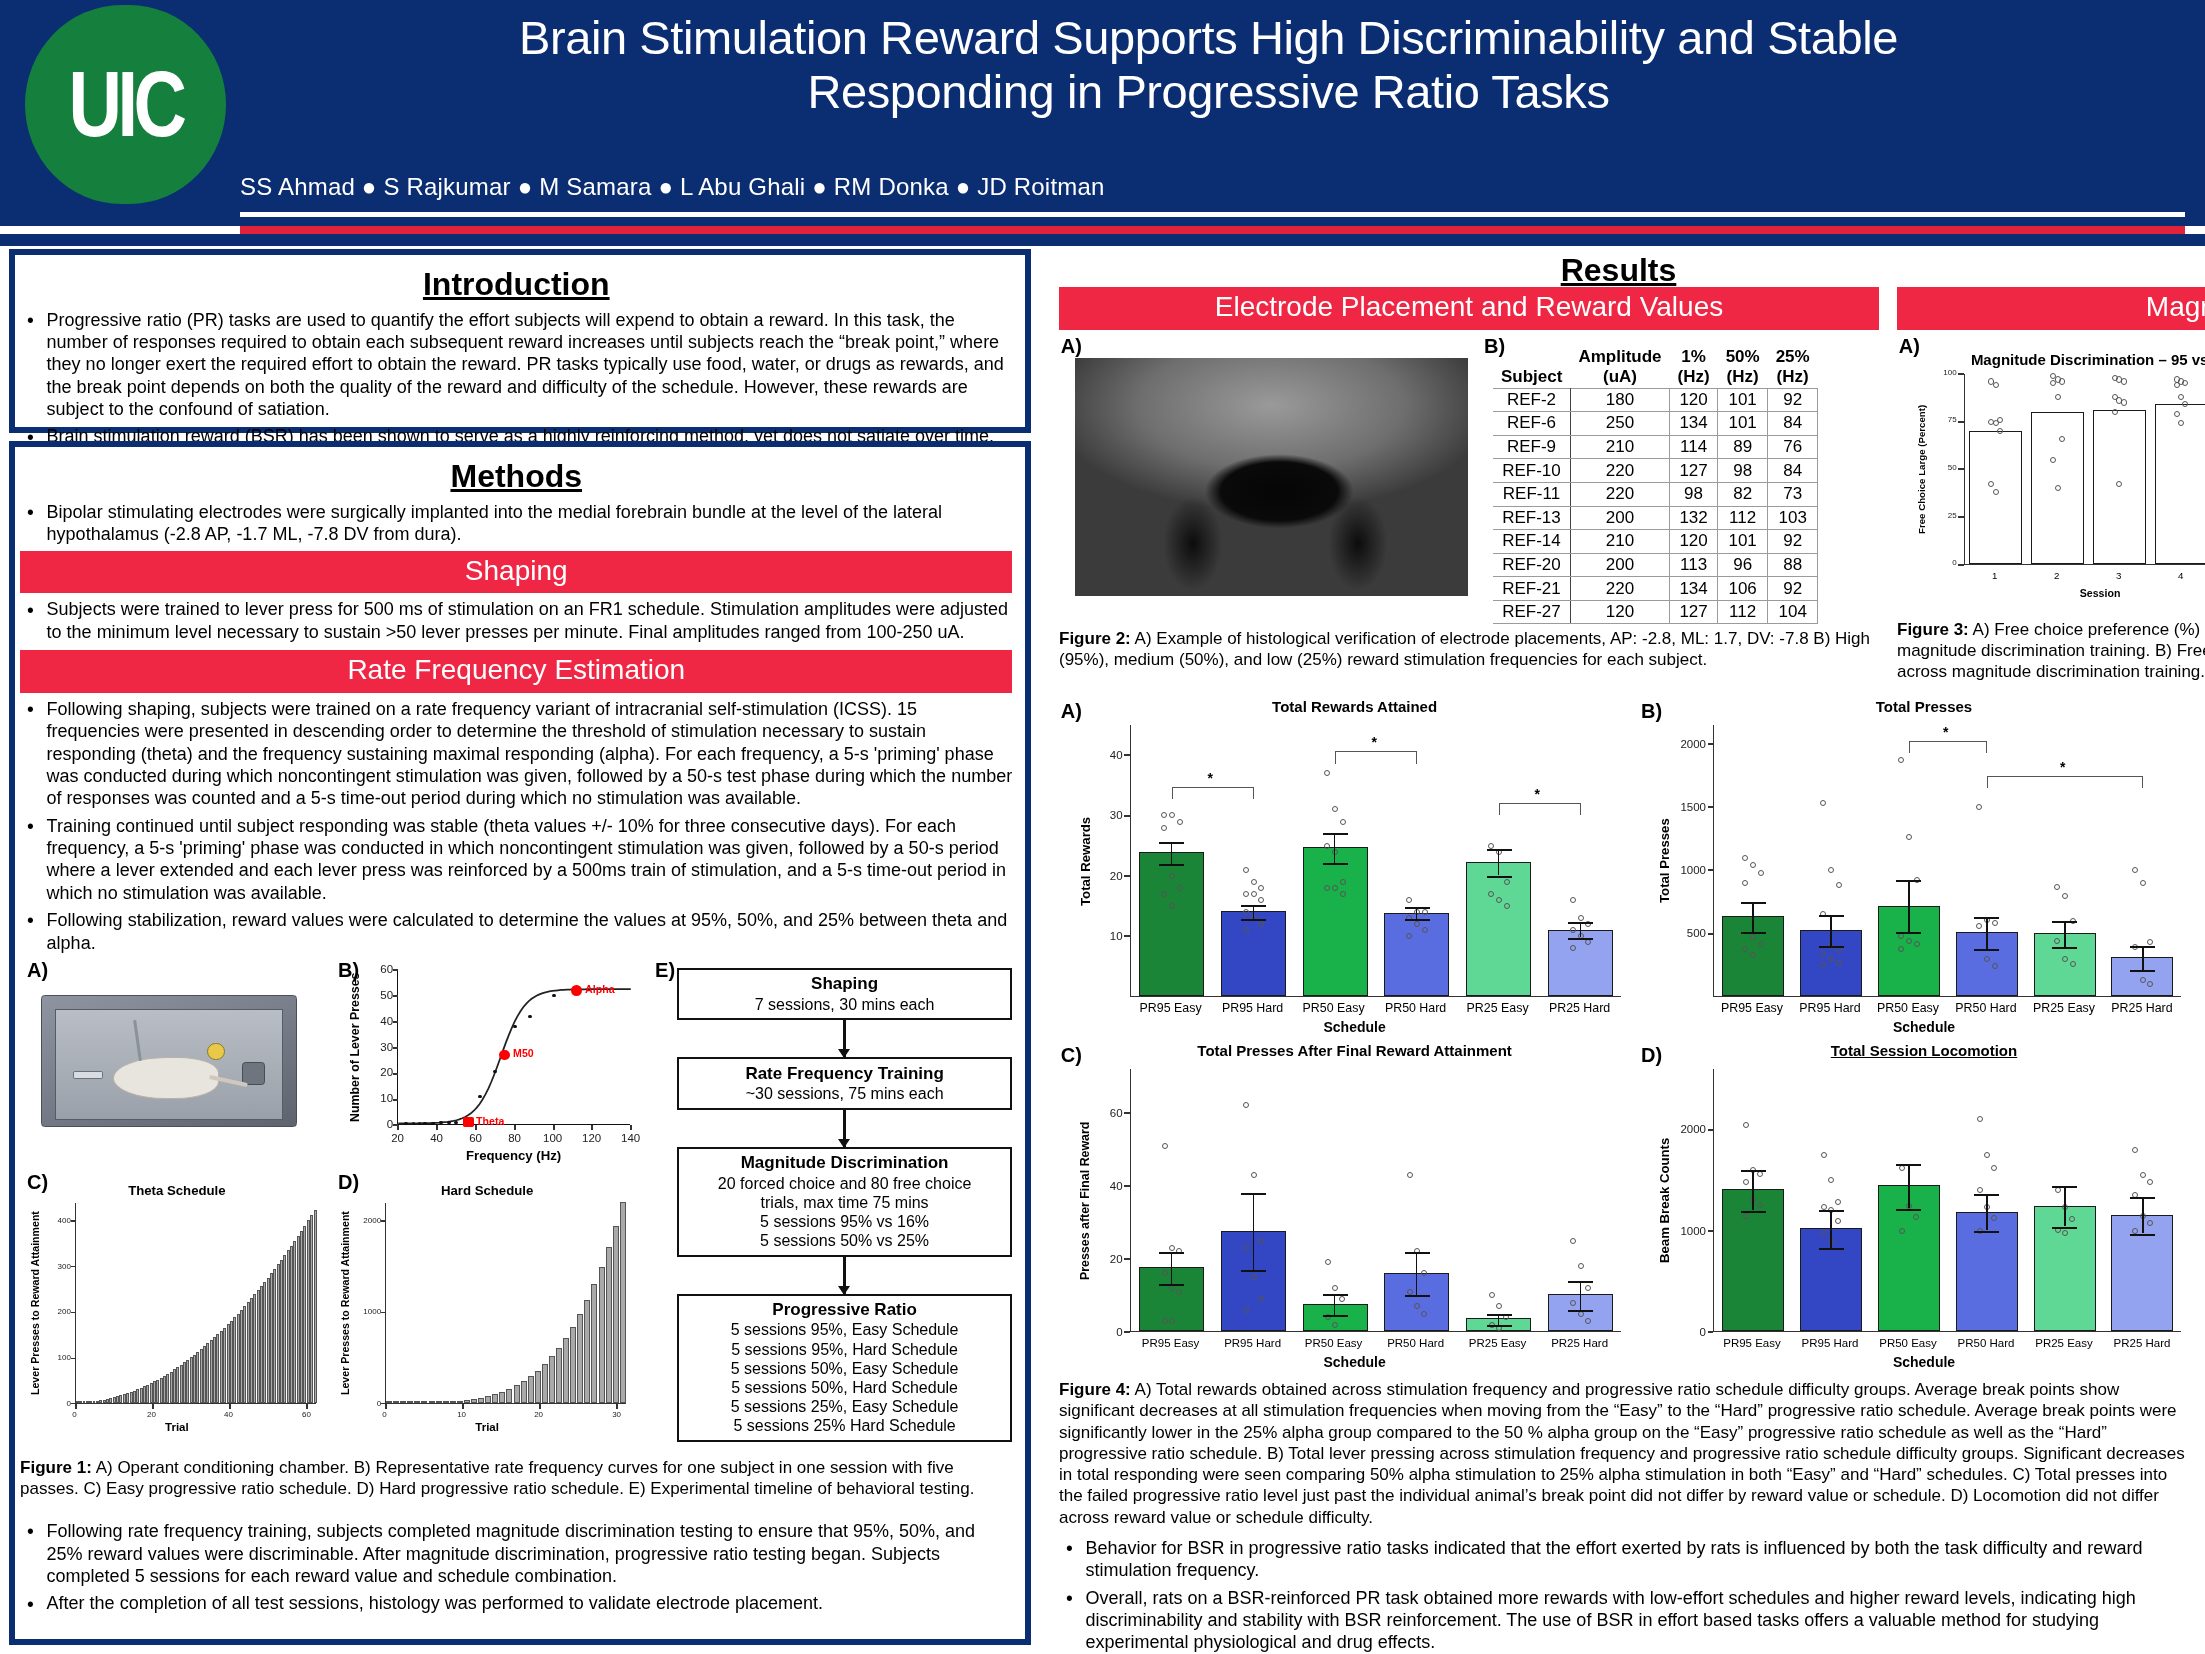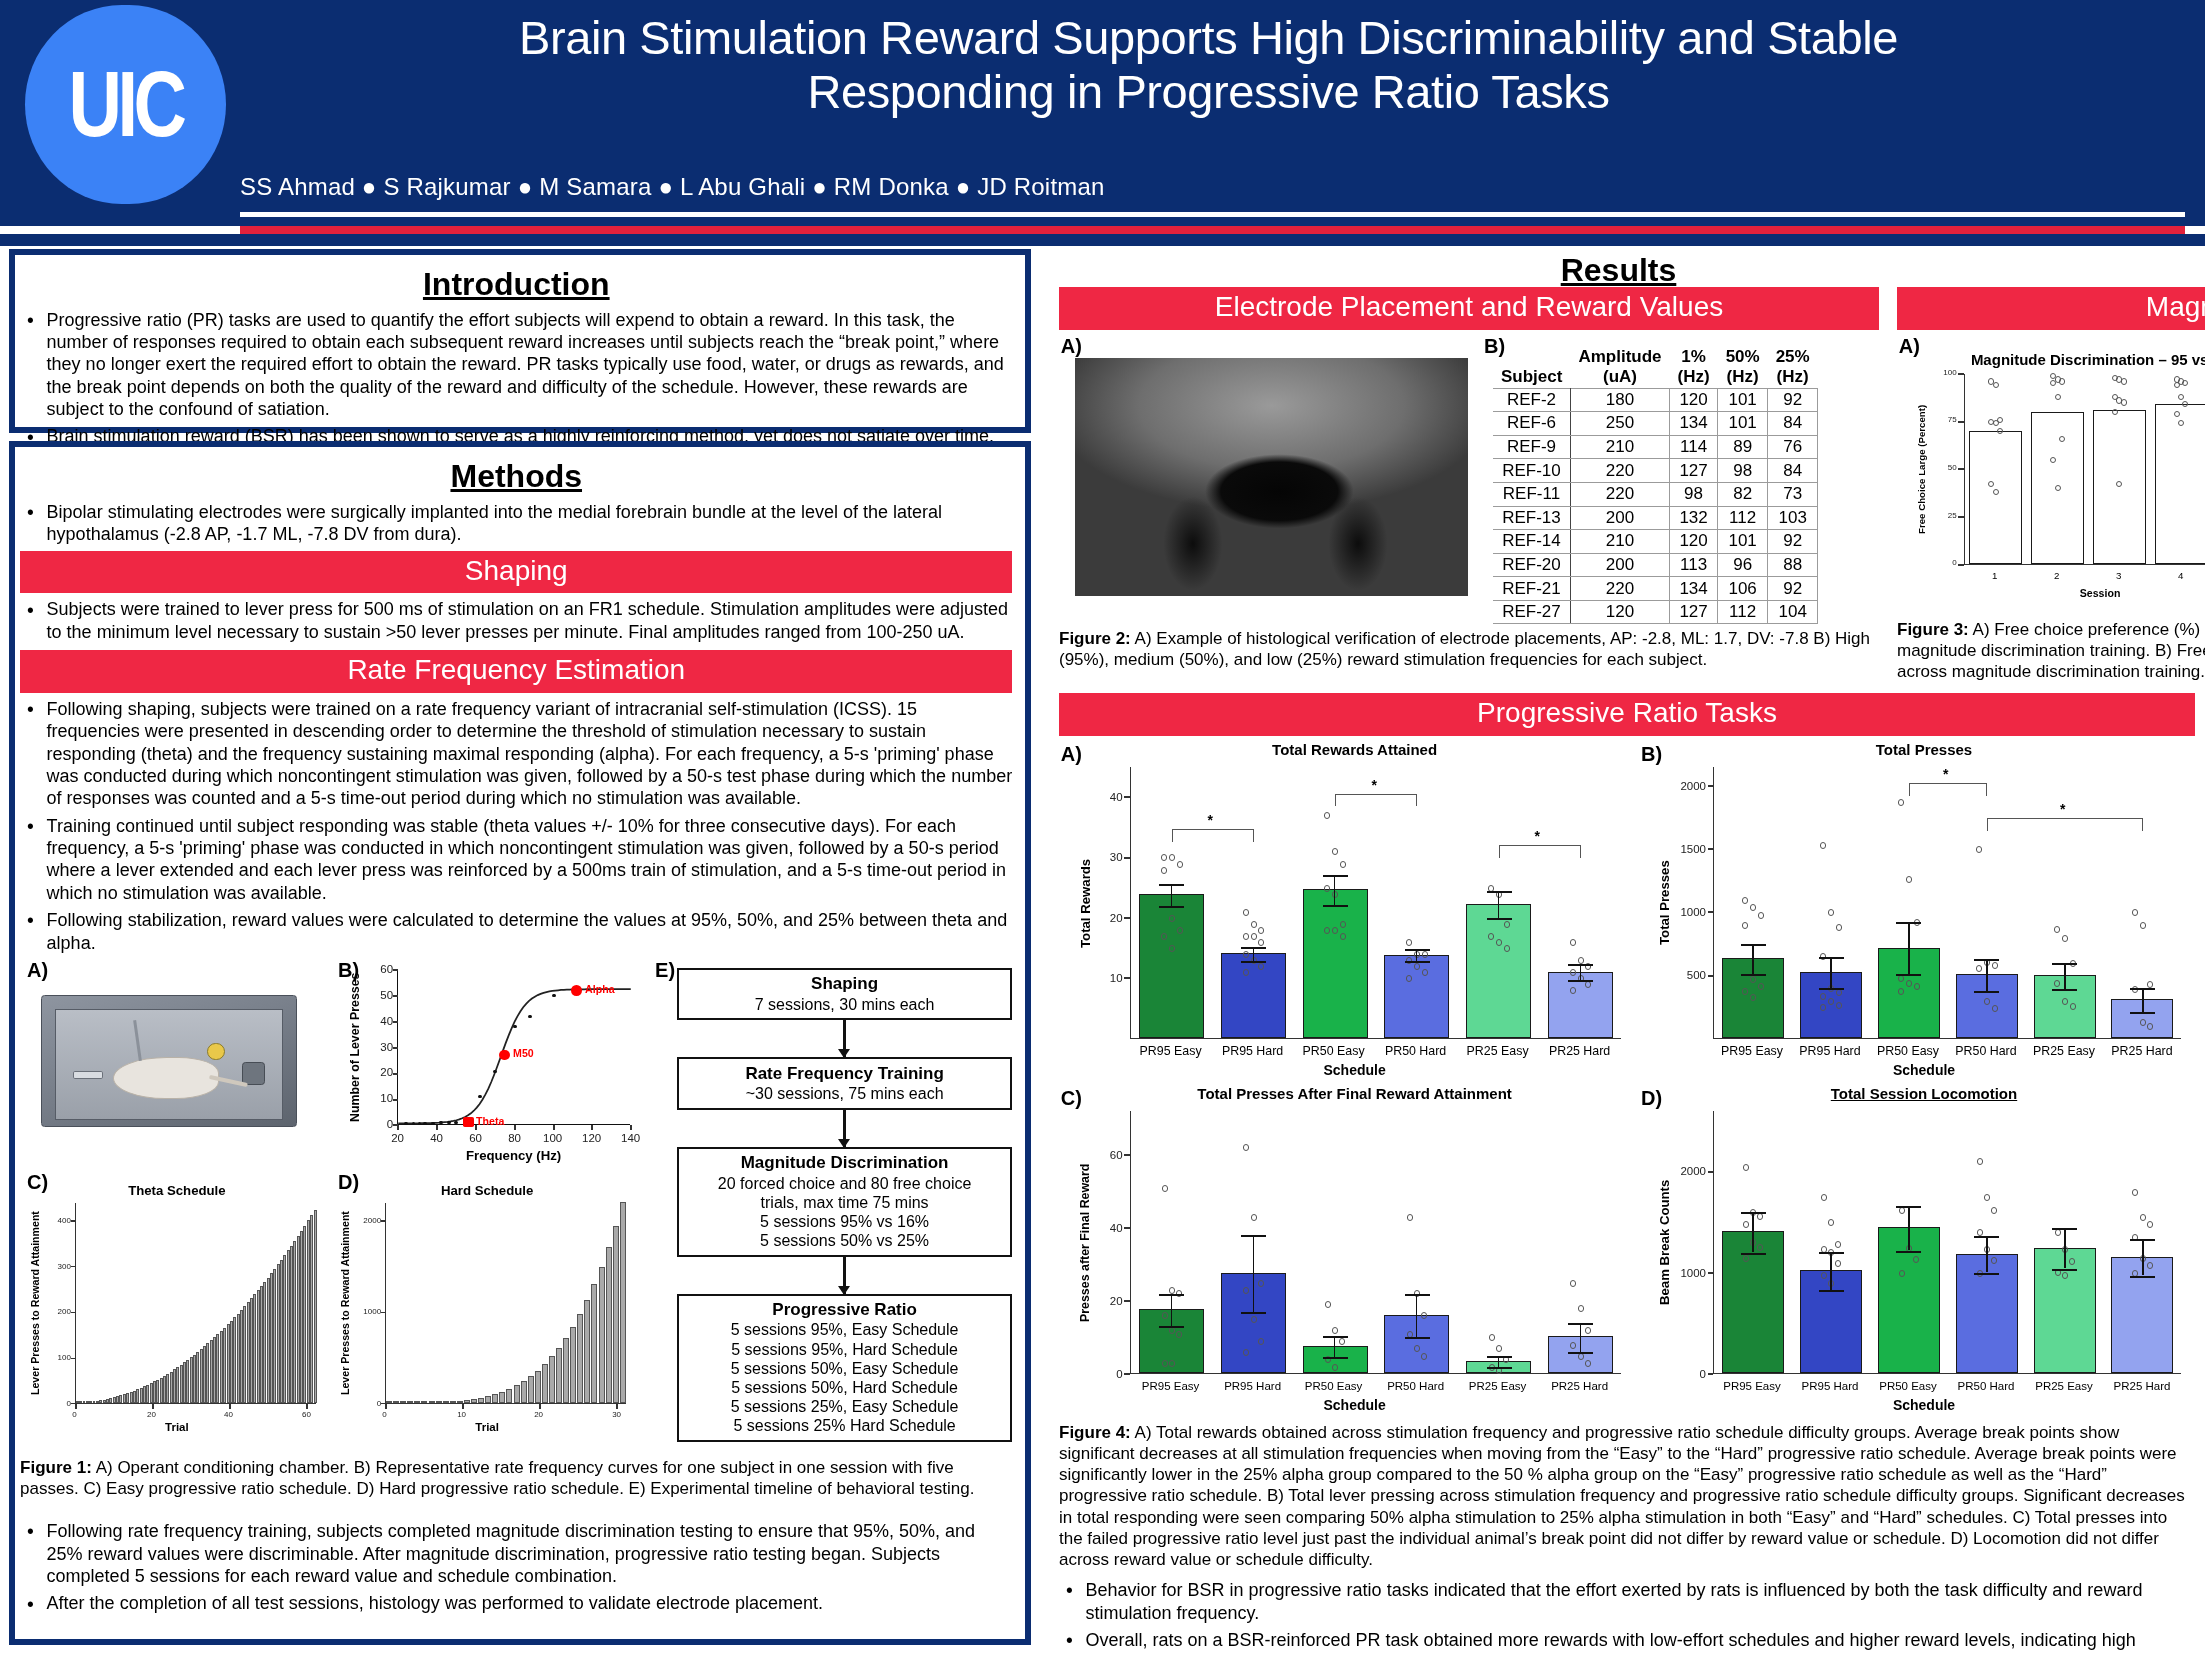--- a/index.html
+++ b/index.html
@@ -12,21 +12,21 @@
   }
   #poster { position:relative; width:2206px; height:1654px; background:#fff; }
 
   
   .header {
     position:absolute; left:0; top:0; width:2206px; height:226px;
     background:#0b2d71;
   }
   .uic-logo {
     position:absolute; left:25px; top:5.3px; width:201px; height:199px;
-    background:#3b82f6; border-radius:50%/52%;
+    background:#15803d; border-radius:50%/52%;
     display:flex; align-items:center; justify-content:center;
   }
   .uic-logo .uic-text {
     color:#fff; font-weight:bold; font-size:74px; letter-spacing:-4.4px;
     font-family:"Liberation Sans", sans-serif; line-height:1;
     transform:scaleY(1.25);
   }
   .title-block {
     position:absolute; left:238px; top:10.6px; width:1941px; text-align:center;
   }
@@ -672,21 +672,20 @@
           <div class="ch-xlab" style="left:0;top:236px;font-size:10.6px;">Session</div>
         </div>
 
     </div>
     <div class="cap" style="margin-top:1.8px;">
       <b>Figure 3:</b><span> A) Free choice preference (%) for the 95% vs 50% reward frequencies across five days of magnitude discrimination training. B) Free choice preference (%) for the 50% vs 25% reward frequencies across magnitude discrimination training.</span>
     </div>
   </div>
 
   <div style="position:absolute;left:1059px;top:693px;width:1136px;">
-    <div class="redbar">Progressive Ratio Tasks</div>
 
     <div style="position:relative;height:679px;margin-top:5.3px;">
       <div class="panelLabel" style="position:absolute;left:1.8px;top:1.8px;">A)</div>
       <div id="chart-totalRewards" class="chartbox" style="position:absolute;left:17.6px;top:0px;width:556px;height:344px;">
           <div class="ch-title">Total Rewards Attained</div>
           <div class="ch-ylab" style="left:1.8px;top:26.5px;height:272px;font-size:13.2px">Total Rewards</div>
           <div class="ch-plot" style="left:53px;top:26.5px;width:491px;height:272px;">
             <div class="ch-tickmark" style="left:-6.2px;top:210px"></div>
             <div class="ch-tick" style="left:-30px;top:205px;width:22px;text-align:right;font-size:11.5px">10</div>
             <div class="ch-tickmark" style="left:-6.2px;top:150px"></div>

